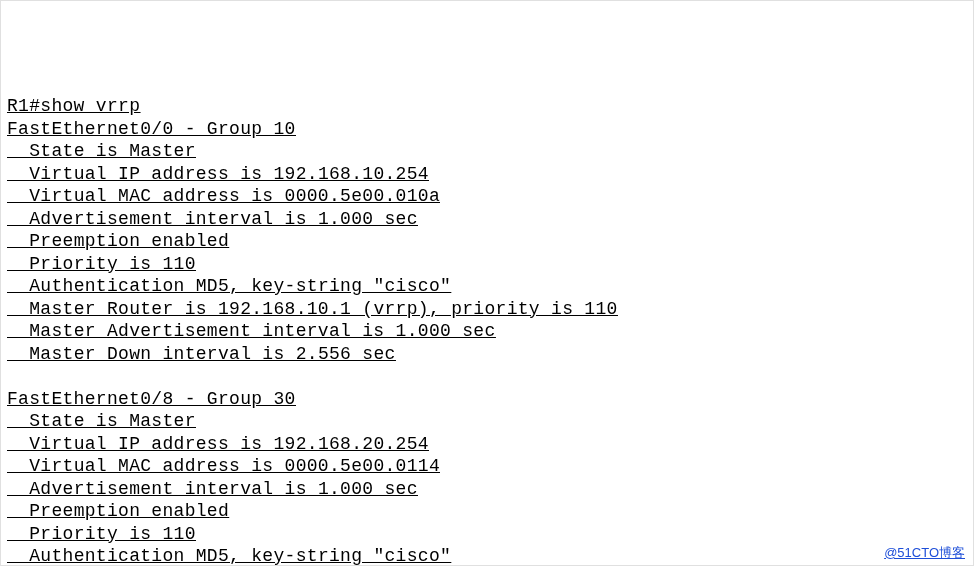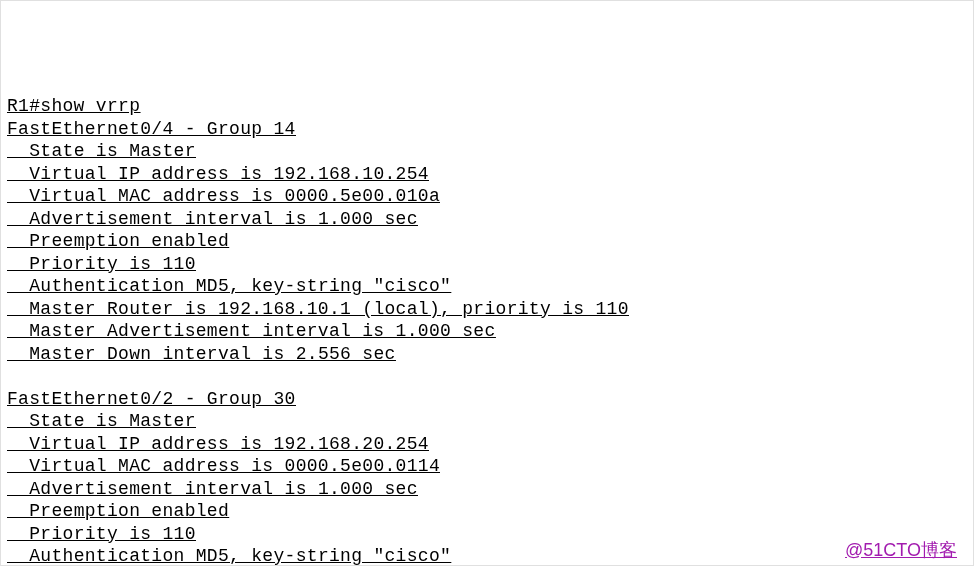--- a/index.html
+++ b/index.html
@@ -18,47 +18,47 @@
       white-space: pre;
       letter-spacing: 0.3px;
       position: relative;
       width: 974px;
       height: 566px;
       border: 1px solid #e0e0e0;
     }
     .watermark {
       position: absolute;
       bottom: 4px;
-      right: 16px;
-      color: #a21caf;
+      right: 8px;
+      color: #1d4ed8;
       font-family: Arial, sans-serif;
-      font-size: 18px;
+      font-size: 13px;
       letter-spacing: normal;
       white-space: normal;
     }
   </style>
 </head>
 <body>
 
 
 
 <span>R1#</span><span>show vrrp</span>
-<span><span>FastEthernet0/4</span> - Group <span>14</span></span>
+<span><span>FastEthernet0/0</span> - Group <span>10</span></span>
   <span>State is <span>Master</span></span>
   <span>Virtual IP address is <span>192.168.10.254</span></span>
   <span>Virtual MAC address is <span>0000.5e00.010a</span></span>
   <span>Advertisement interval is <span>1.000 sec</span></span>
   <span>Preemption <span>enabled</span></span>
   <span>Priority is <span>110</span></span>
   <span>Authentication <span>MD5</span>, key-string "<span>cisco</span>"</span>
-  <span>Master Router is <span>192.168.10.1</span> <span>(local)</span>, priority is <span>110</span></span>
+  <span>Master Router is <span>192.168.10.1</span> <span>(vrrp)</span>, priority is <span>110</span></span>
   <span>Master Advertisement interval is <span>1.000 sec</span></span>
   <span>Master Down interval is <span>2.556 sec</span></span>
 
-<span><span>FastEthernet0/2</span> - Group <span>30</span></span>
+<span><span>FastEthernet0/8</span> - Group <span>30</span></span>
   <span>State is <span>Master</span></span>
   <span>Virtual IP address is <span>192.168.20.254</span></span>
   <span>Virtual MAC address is <span>0000.5e00.0114</span></span>
   <span>Advertisement interval is <span>1.000 sec</span></span>
   <span>Preemption <span>enabled</span></span>
   <span>Priority is <span>110</span></span>
   <span>Authentication <span>MD5</span>, key-string "<span>cisco</span>"</span>
   
   
   

